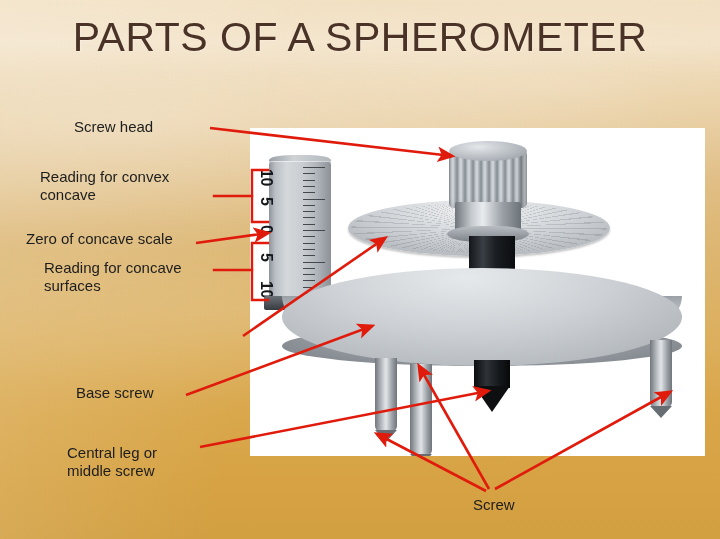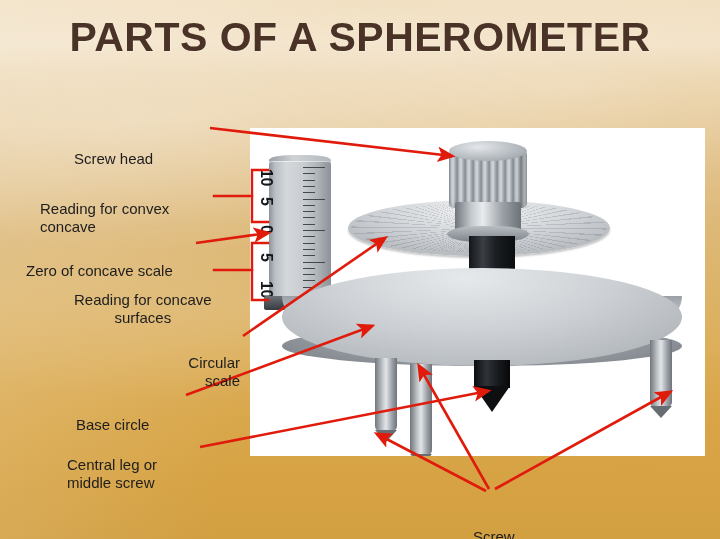--- a/index.html
+++ b/index.html
@@ -44,21 +44,21 @@
   }
 
   
   #title {
     position: absolute;
     left: 0;
     top: 14px;
     width: 720px;
     text-align: center;
     font-size: 41px;
-    font-weight: bold;
+    font-weight: normal;
     letter-spacing: 0.5px;
     color: #4a3326;
     text-shadow: 1px 1px 0 rgba(255,255,255,0.25);
     z-index: 6;
   }
 
   
   #photo {
     position: absolute;
     left: 250px;
@@ -268,21 +268,20 @@
   }
 
   
   .label {
     position: absolute;
     color: #1d1d1d;
     font-size: 15px;
     line-height: 18px;
     z-index: 5;
     white-space: pre-line;
-    margin-top: 32px;
   }
 
   
   #arrows {
     position: absolute;
     left: 0; top: 0;
     width: 720px; height: 539px;
     z-index: 4;
     pointer-events: none;
   }
@@ -362,29 +361,27 @@
     <div class="center-tip"></div>
   </div>
 
   <div class="label" style="left:74px; top:118px;">Screw head</div>
 
   <div class="label" style="left:40px; top:168px;">Reading for convex
 concave</div>
 
   <div class="label" style="left:26px; top:230px;">Zero of concave scale</div>
 
-  <div class="label" style="left:74px; top:259px;text-align:center;">Reading for concave
+  <div class="label" style="left:44px; top:259px;">Reading for concave
 surfaces</div>
 
-  <div class="label" style="left:150px; top:322px; text-align:right; width:90px;">Circular
-scale</div>
-
-  <div class="label" style="left:76px; top:384px;">Base circle</div>
-
-  <div class="label" style="left:67px; top:424px;">Central leg or
+
+  <div class="label" style="left:76px; top:384px;">Base screw</div>
+
+  <div class="label" style="left:67px; top:444px;">Central leg or
 middle screw</div>
 
   <div class="label" style="left:473px; top:496px;">Screw</div>
 
   <svg id="arrows" viewBox="0 0 720 539" width="720" height="539">
     <defs>
       <marker id="ah" markerWidth="7" markerHeight="7" refX="5.6" refY="3" orient="auto" markerUnits="strokeWidth">
         <path d="M0,0 L7,3 L0,6 L1.6,3 z" fill="#e01b0c"></path>
       </marker>
     </defs>

